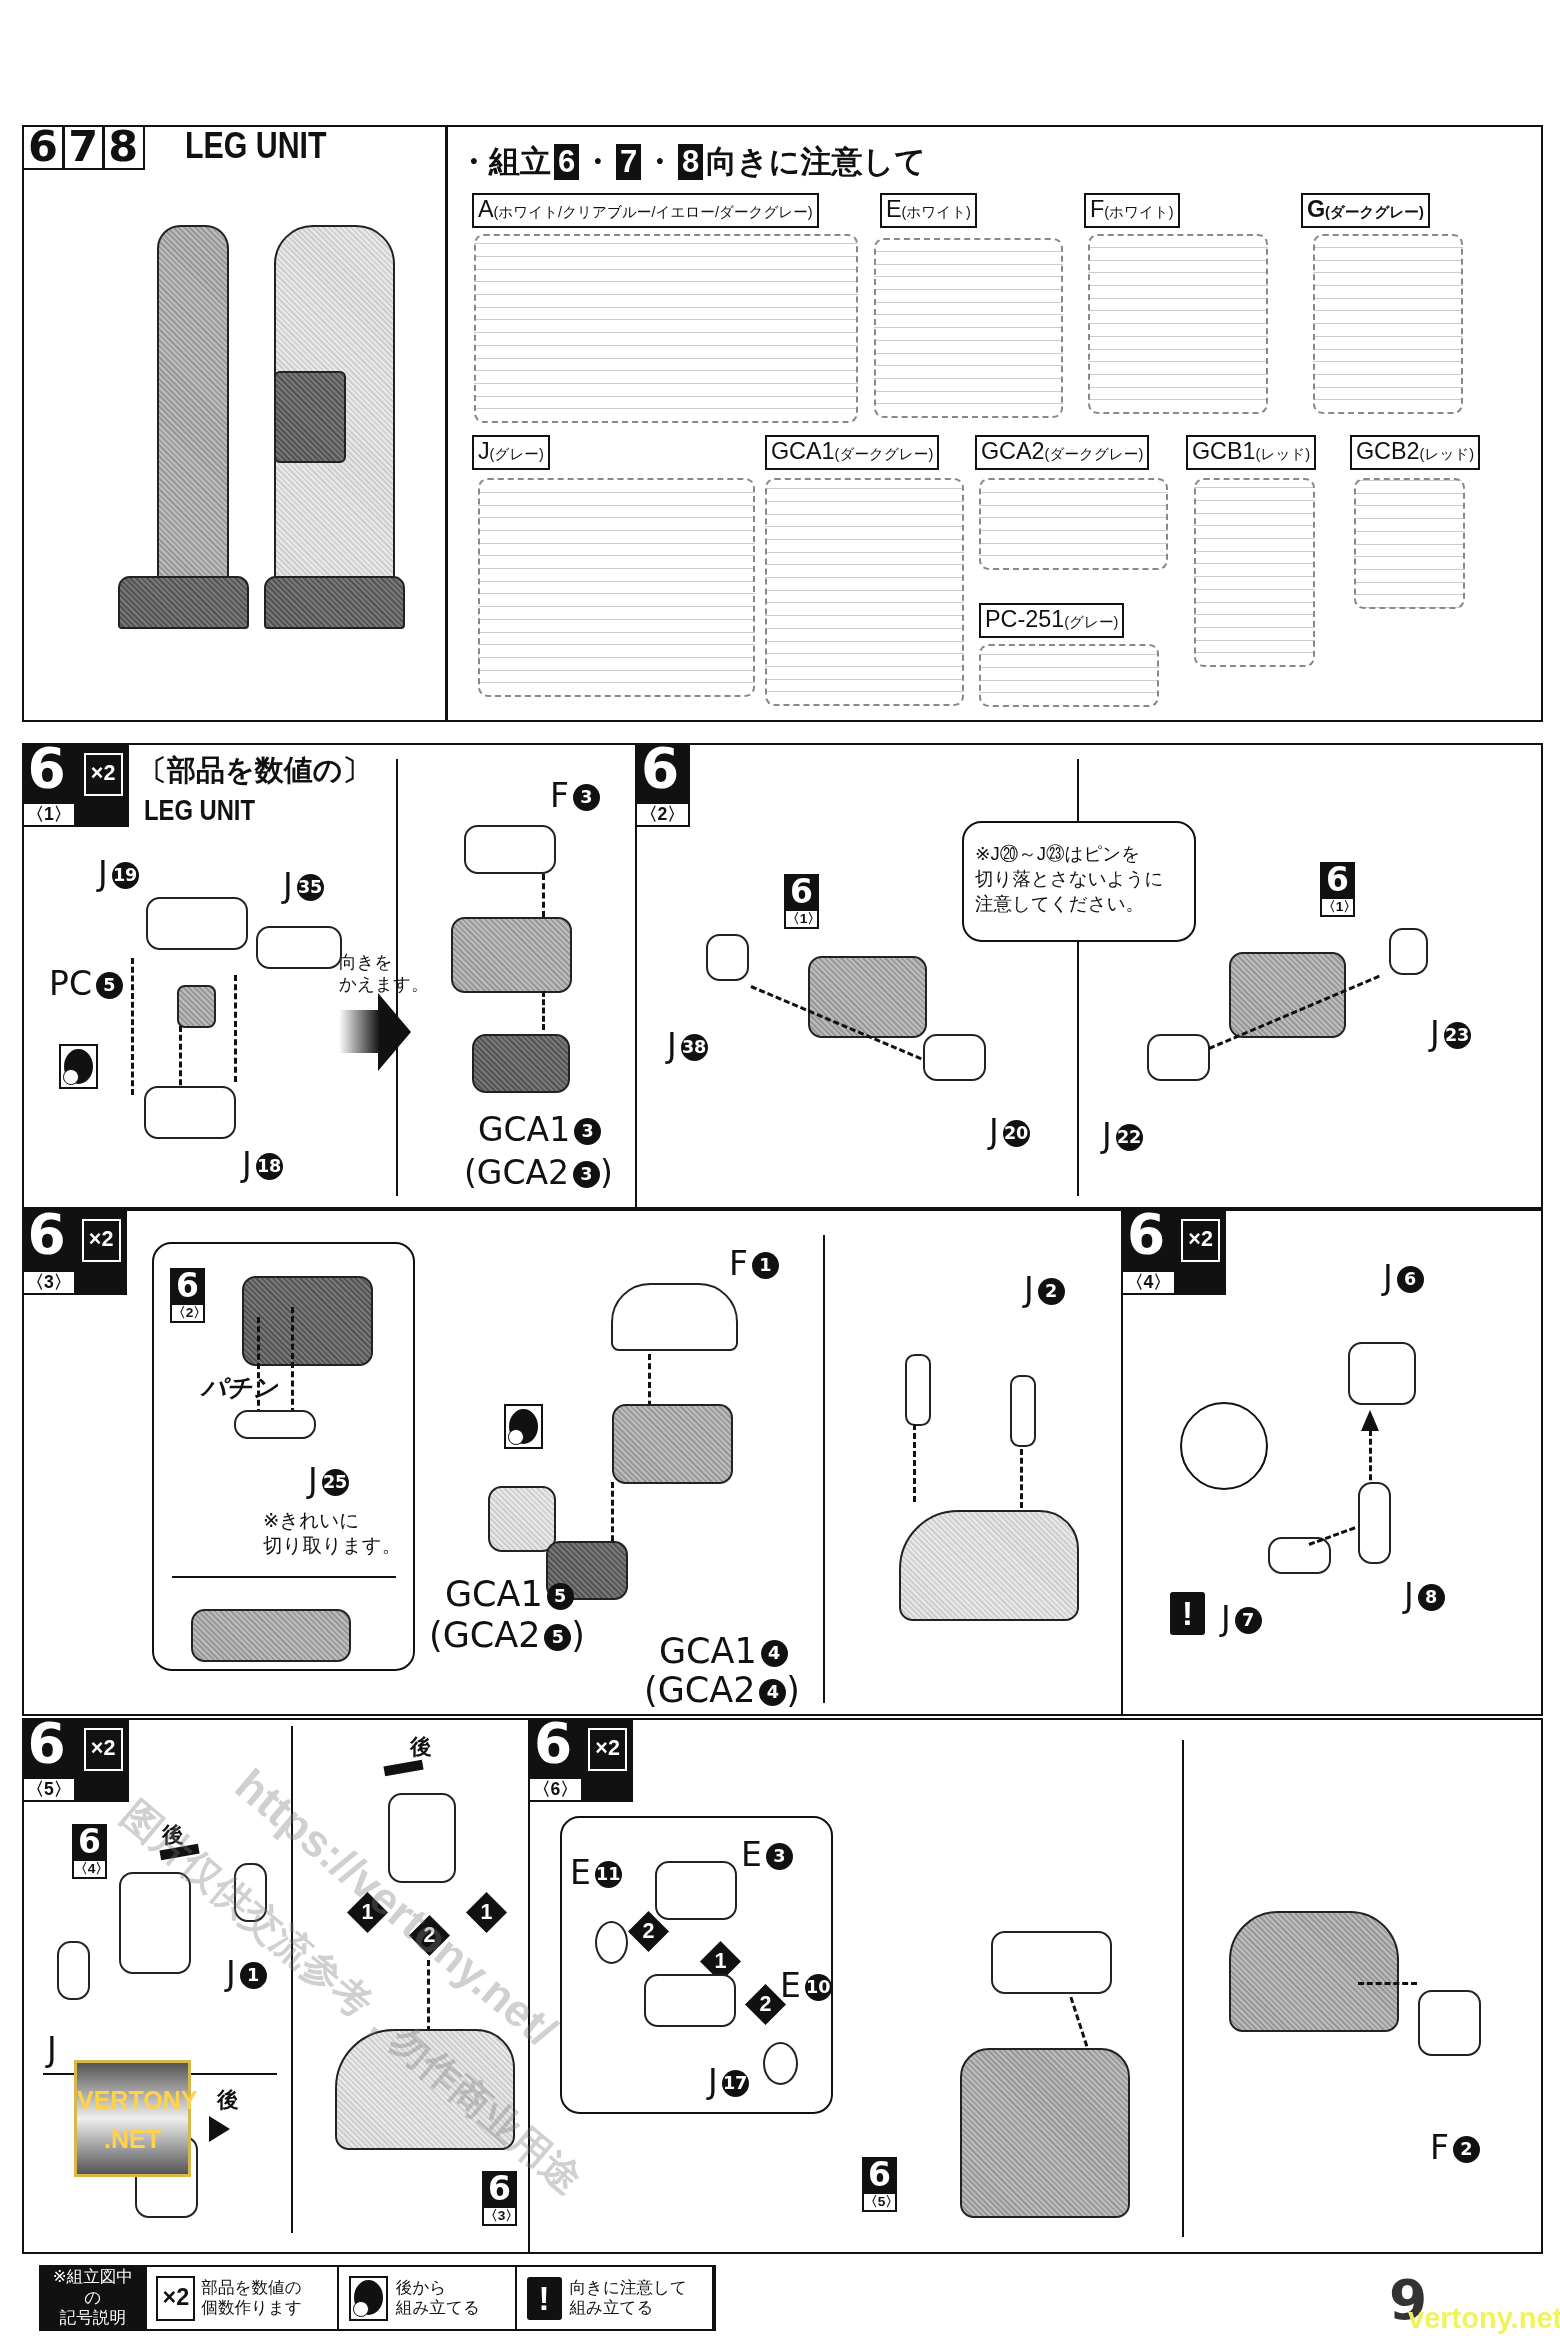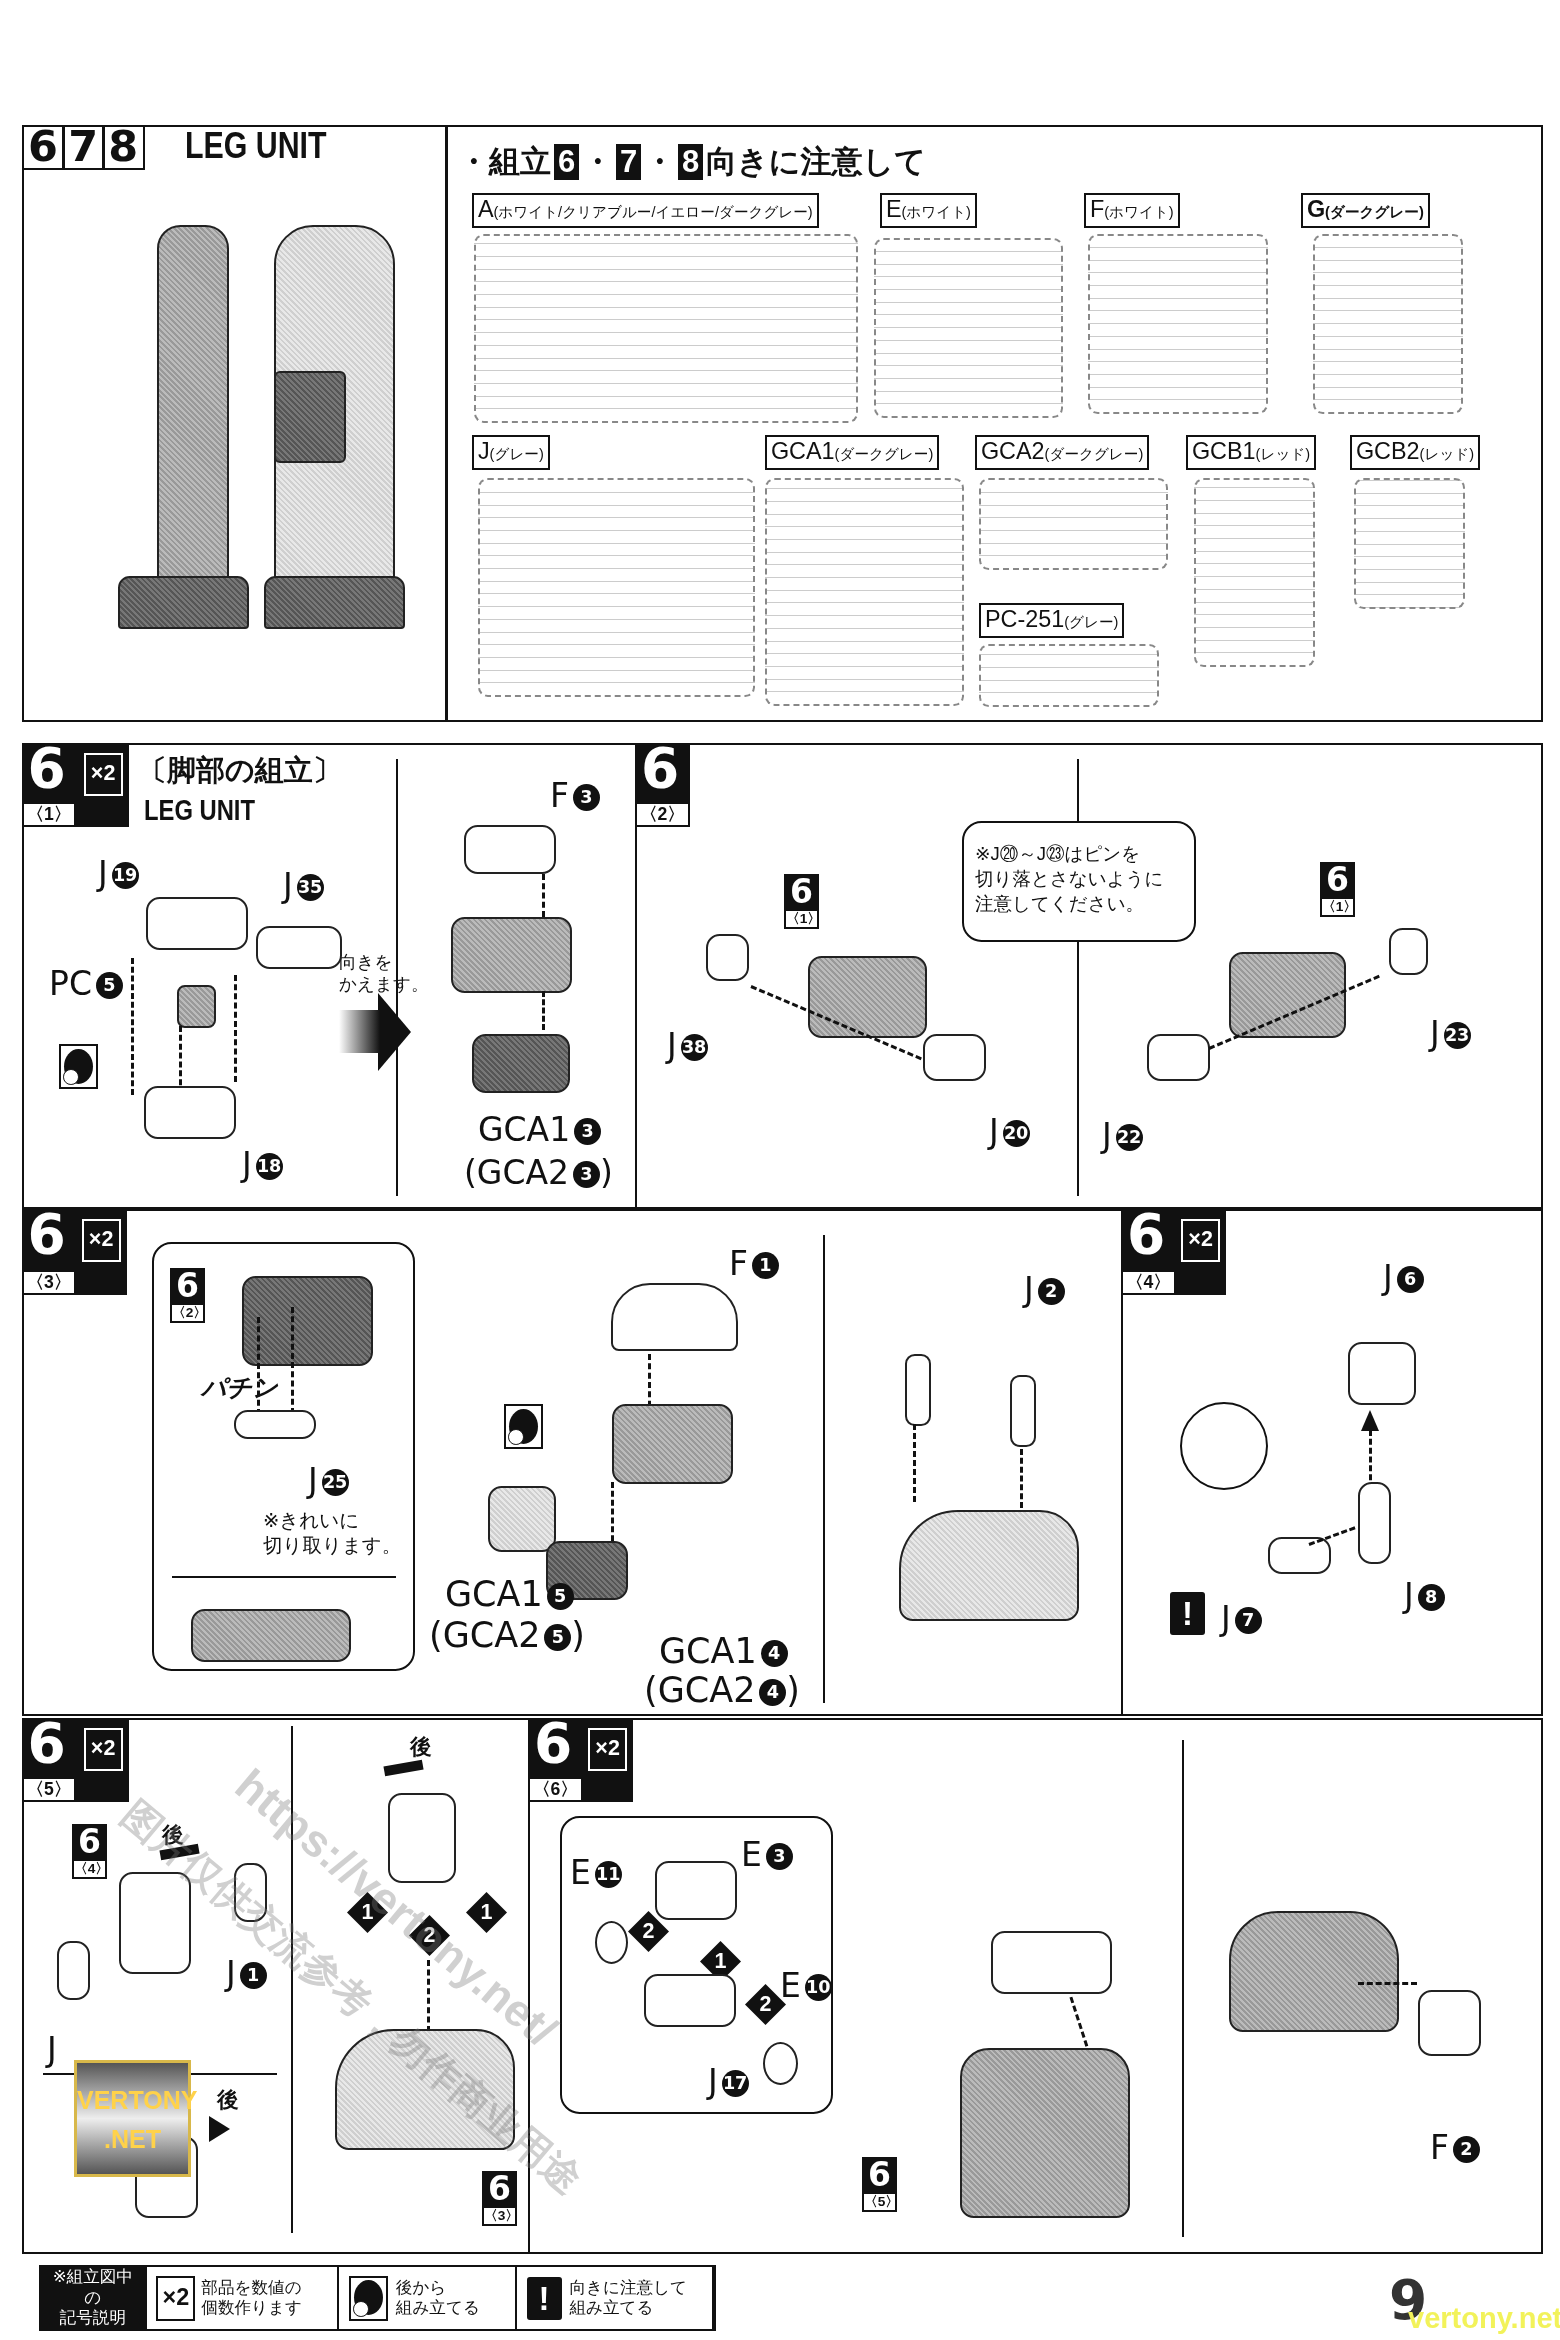--- a/index.html
+++ b/index.html
@@ -116,21 +116,21 @@
 
 
 <div class="frame" style="left:21.5px;top:743px;width:616px;height:466px;"></div>
 <div class="frame" style="left:635px;top:743px;width:908px;height:466px;"></div>
 
 <div class="badge" style="left:21.5px;top:743px;width:107px;height:84px;">
   <span class="n">6</span>
   <span class="sub">〈1〉</span>
   <span class="x2">×2</span>
 </div>
-<div class="abs" style="left:138px;top:751px;font-size:29px;font-weight:bold;">〔脚部の組立〕</div>
+<div class="abs" style="left:138px;top:751px;font-size:29px;font-weight:bold;">〔部品を数値の〕</div>
 <div class="abs legtitle" style="left:144px;top:794px;font-size:29px;">LEG UNIT</div>
 <div class="vline" style="left:396px;top:759px;height:437px;"></div>
 <div class="note" style="left:339px;top:936px;font-size:17.6px;line-height:21.5px;margin-top:16px;">向きを
 かえます。</div>
 <div class="abs" style="left:378px;top:993px;width:0;height:0;border-top:39px solid transparent;border-bottom:39px solid transparent;border-left:33px solid #111;"></div>
 <div class="abs" style="left:339px;top:1010px;width:41px;height:43px;background:linear-gradient(90deg,#fff,#111);"></div>
 
 <div class="plabel" style="left:98px;top:854px;"><span>J</span><span class="circ">19</span></div>
 <div class="part white" style="left:146px;top:897px;width:98px;height:49px;"></div>
 <div class="plabel" style="left:283px;top:866px;"><span>J</span><span class="circ">35</span></div>

